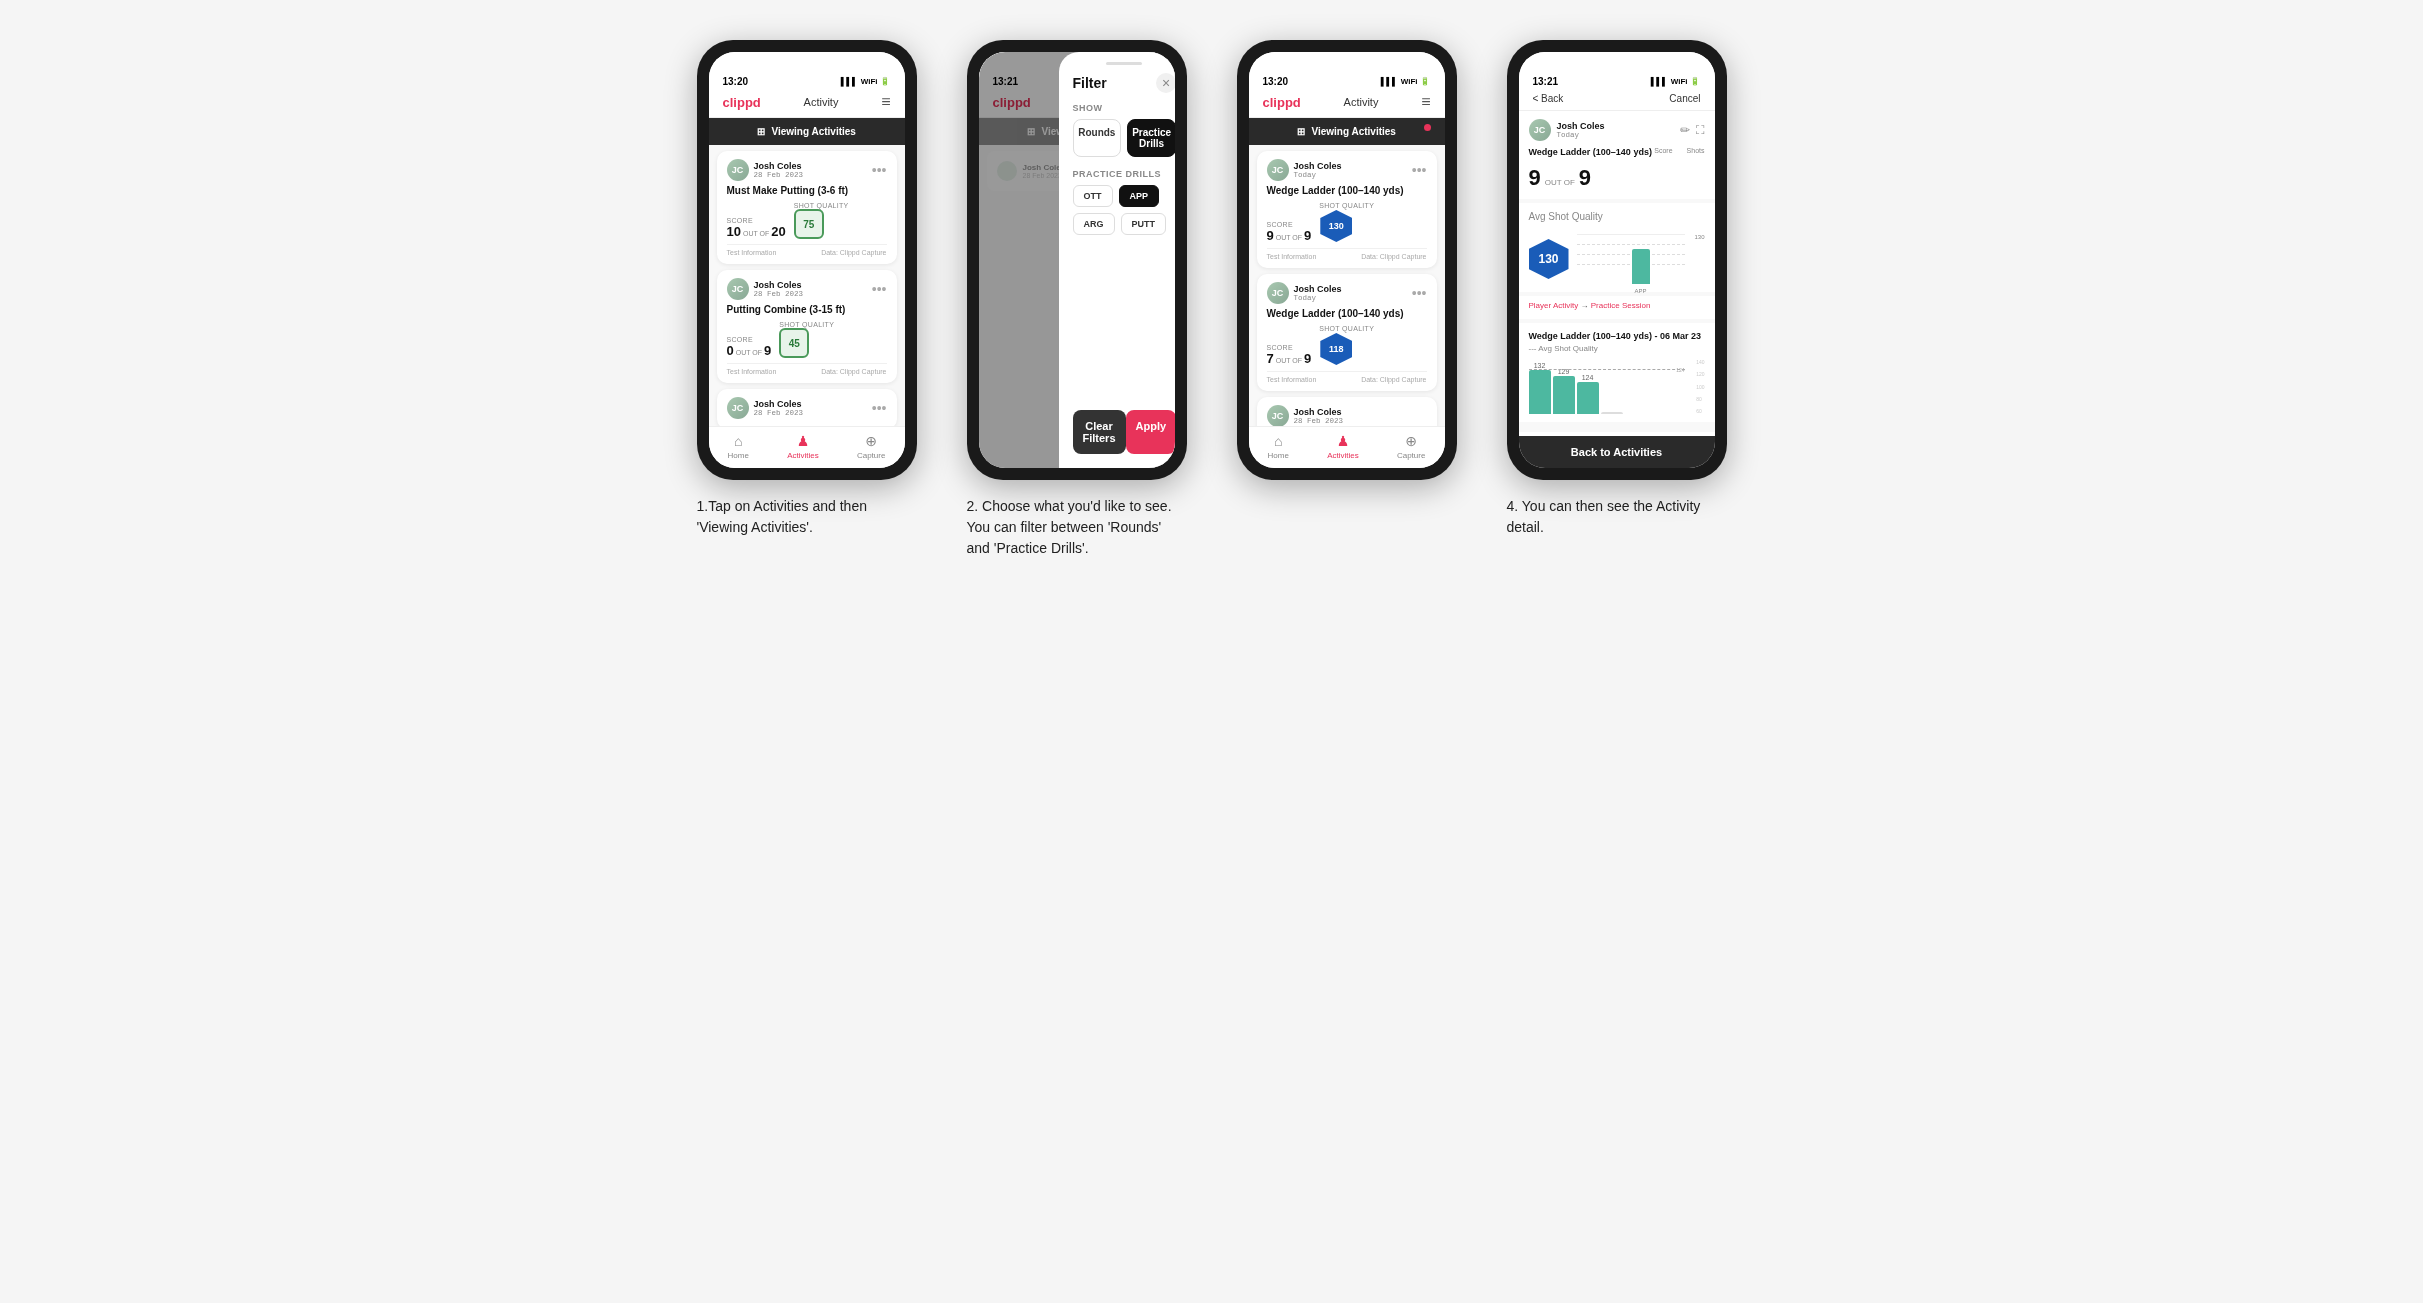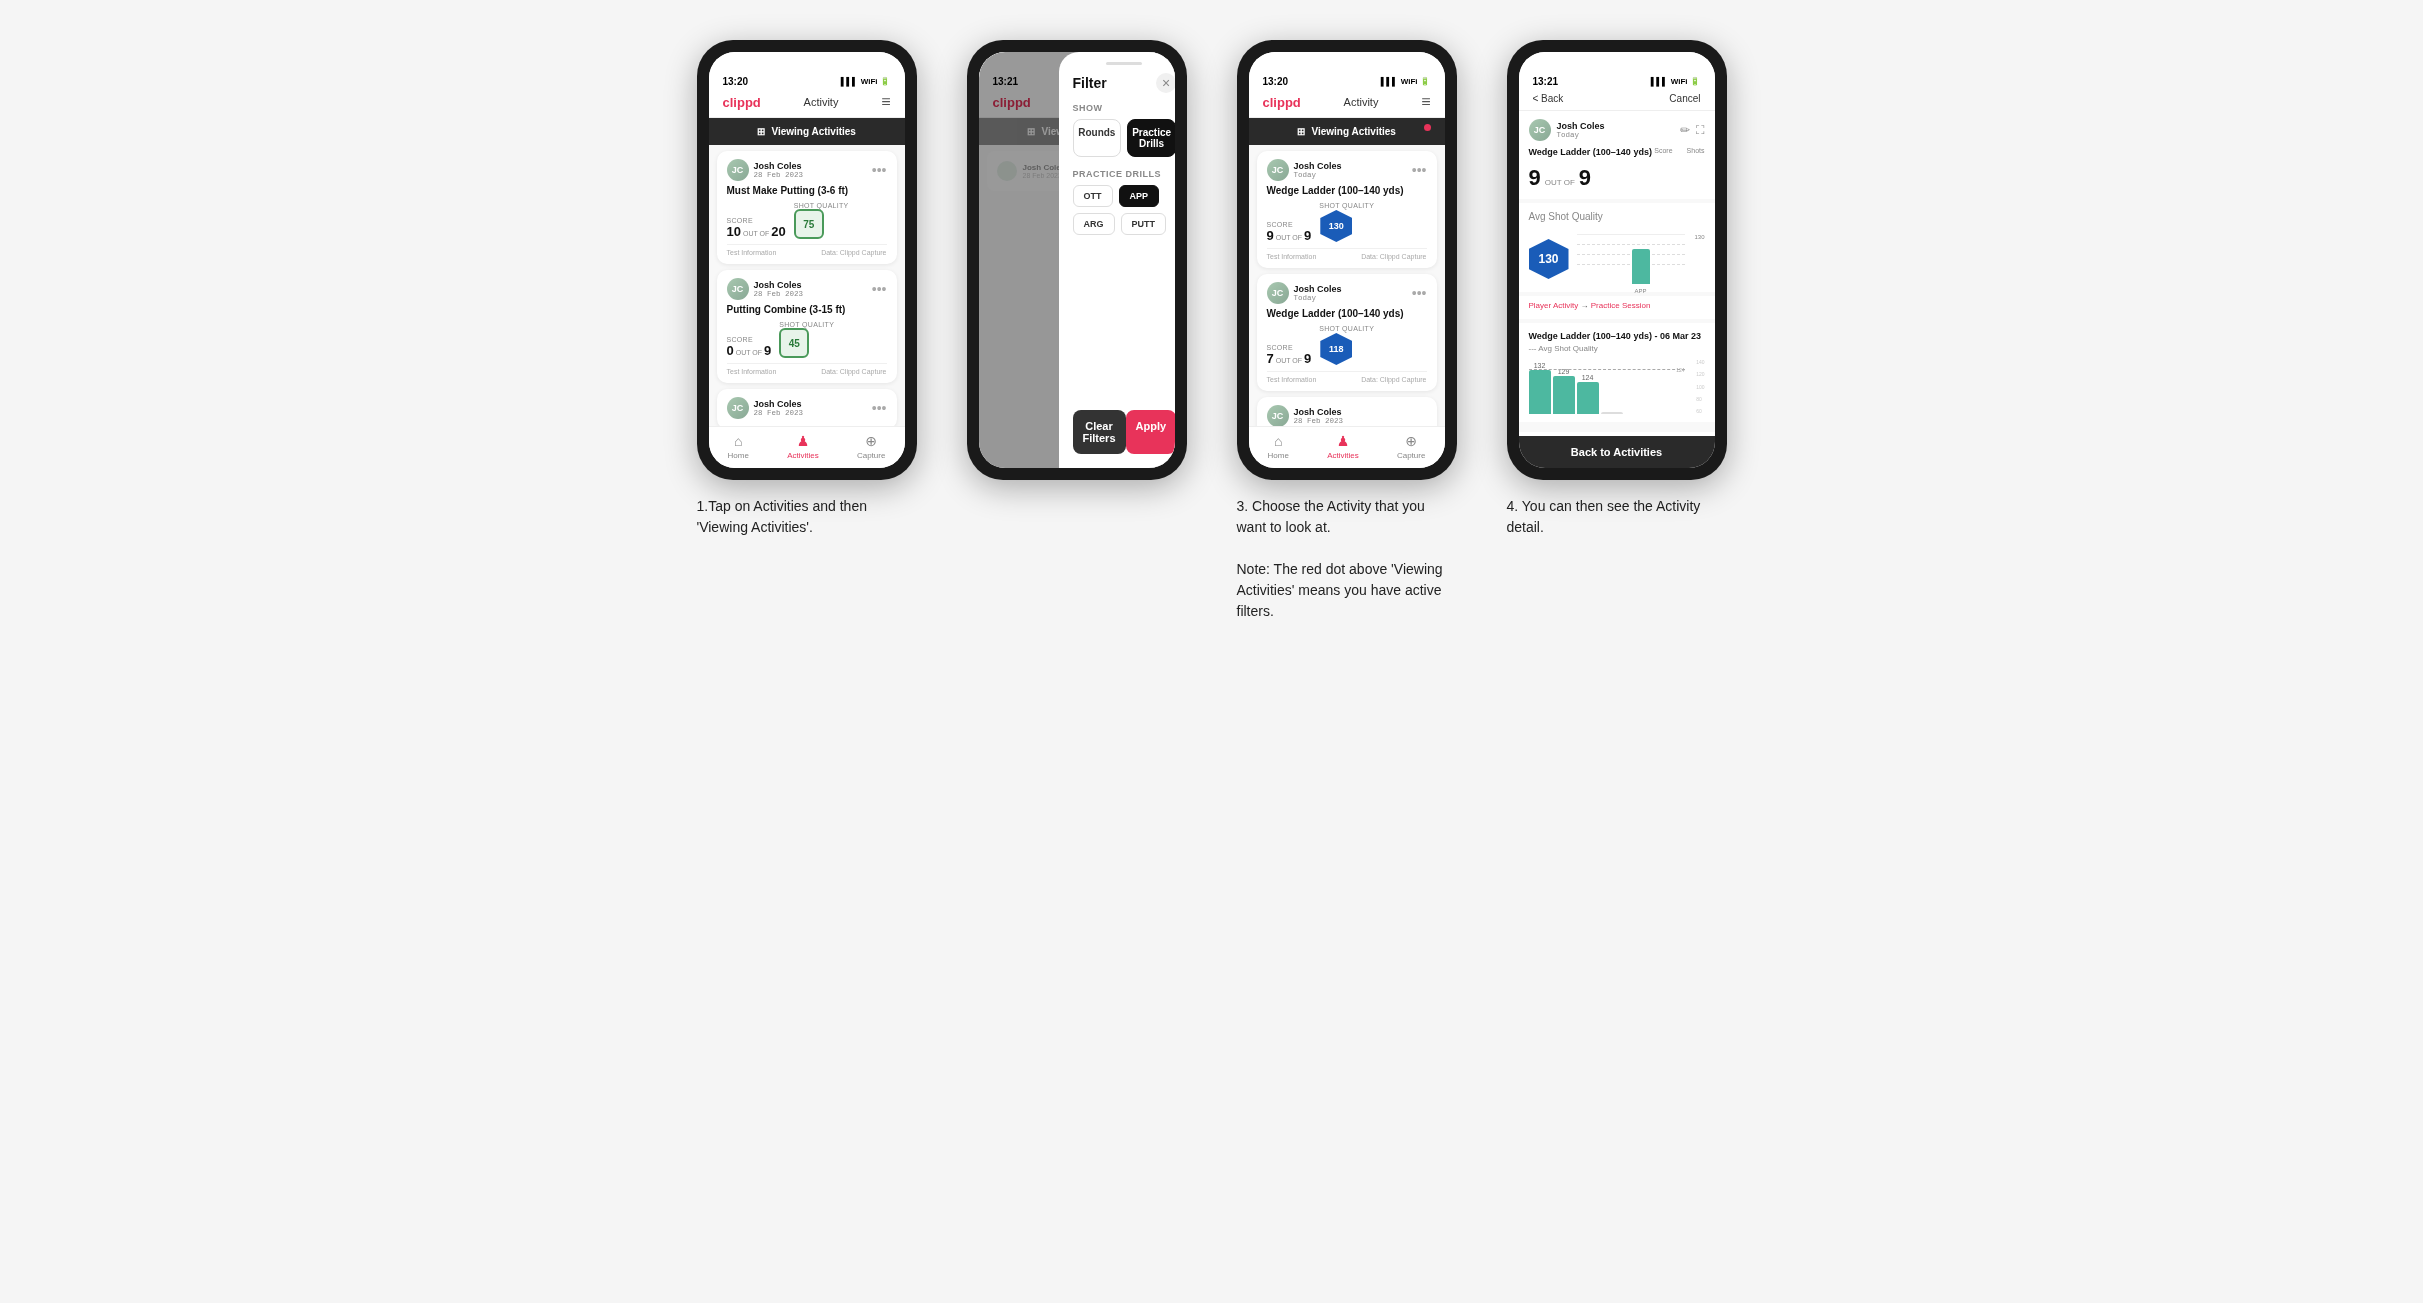--- a/index.html
+++ b/index.html
@@ -697,20 +697,21 @@
               <div class="drill-btn">PUTT</div>
             </div>
             <div class="modal-actions">
               <div class="btn-clear">Clear Filters</div>
               <div class="btn-apply">Apply</div>
             </div>
           </div>
         </div>
       </div>
     </div>
+    <div class="caption" style="white-space: pre-line;">2. Choose what you'd like to see. You can filter between 'Rounds' and 'Practice Drills'.</div>
   </div>
 
   <div class="phone-column">
     <div class="phone">
       <div class="phone-screen">
 
         <div class="status-bar">
           <span class="time">13:20</span>
           <div class="status-icons">
             <span>▌▌▌</span>
@@ -829,23 +830,20 @@
             <span class="tab-icon">♟</span>
             <span>Activities</span>
           </div>
           <div class="tab-item">
             <span class="tab-icon">⊕</span>
             <span>Capture</span>
           </div>
         </div>
       </div>
     </div>
-    <div class="caption" style="white-space: pre-line;">3. Choose the Activity that you want to look at.
-
-Note: The red dot above 'Viewing Activities' means you have active filters.</div>
   </div>
 
   <div class="phone-column">
     <div class="phone">
       <div class="phone-screen">
 
         <div class="status-bar">
           <span class="time">13:21</span>
           <div class="status-icons">
             <span>▌▌▌</span>

